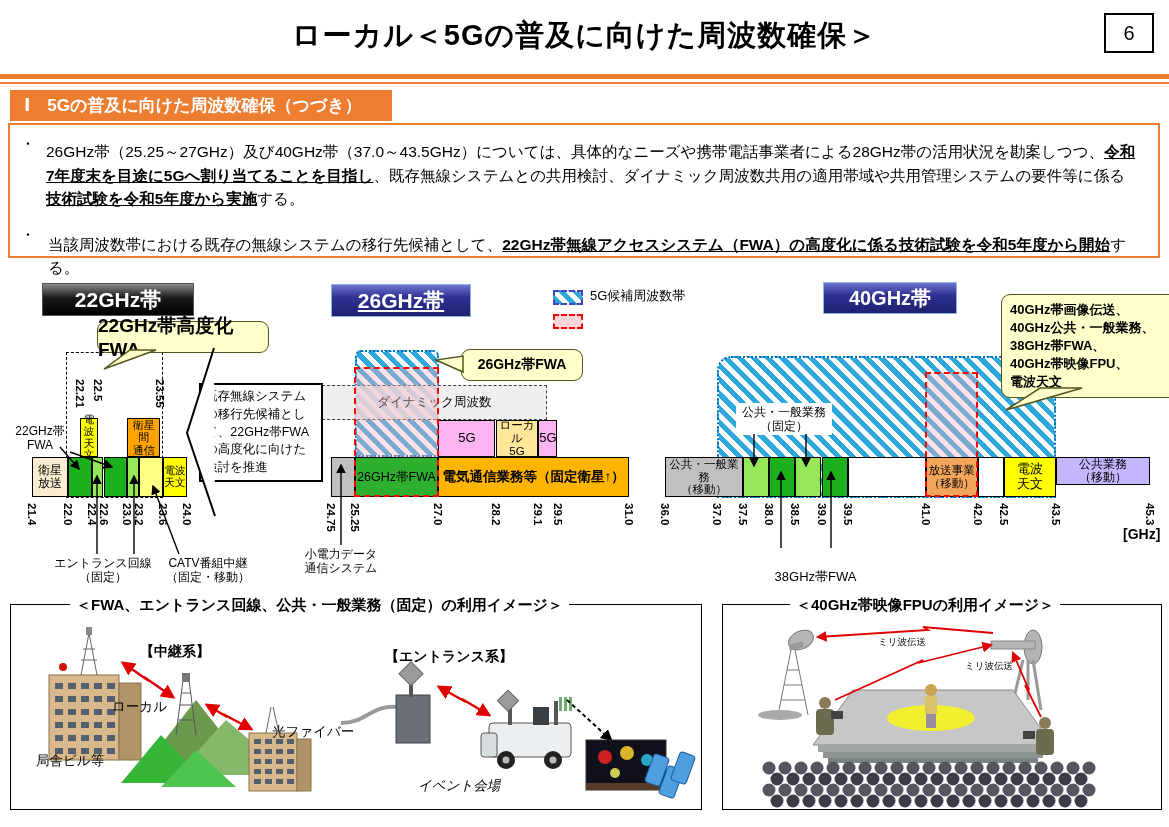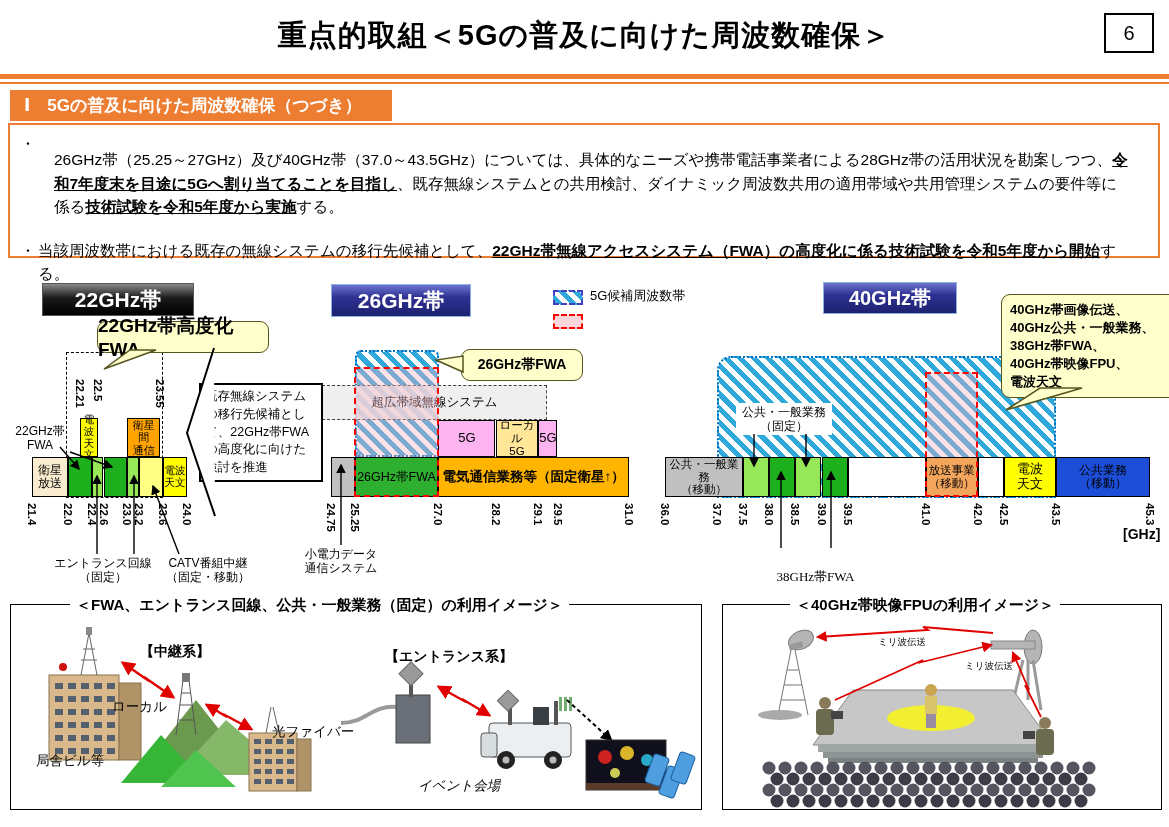--- a/index.html
+++ b/index.html
@@ -41,52 +41,52 @@
   
   .usage-box{border:1.5px solid #000;box-sizing:border-box;background:#fff;}
   .usage-title{font-weight:bold;font-size:15px;background:#fff;padding:0 6px;white-space:nowrap;}
   svg{display:block;}
 </style>
 </head>
 <body>
 
 <div id="canvas">
 
-  <div class="abs page-title">重点的取組＜5Gの普及に向けた周波数確保＞</div>
+  <div class="abs page-title">ローカル＜5Gの普及に向けた周波数確保＞</div>
   <div class="abs page-num">
       <span>6</span>
     </div>
   <div class="abs rule-thick"></div>
   <div class="abs rule-thin"></div>
   <div class="abs banner">Ⅰ　5Gの普及に向けた周波数確保（つづき）</div>
 
   <div class="abs bullet-box">
     <div class="bullet">
         <span class="dot">・</span>
-        <p style="margin:16px"><span>26GHz帯（25.25～27GHz）及び40GHz帯（37.0～43.5GHz）については、具体的なニーズや携帯電話事業者による28GHz帯の活用状況を勘案しつつ、</span><span class="bu">令和7年度末を目途に5Gへ割り当てることを目指し</span><span>、既存無線システムとの共用検討、ダイナミック周波数共用の適用帯域や共用管理システムの要件等に係る</span><span class="bu">技術試験を令和5年度から実施</span><span>する。</span></p>
+        <p style="margin:8px"><span>26GHz帯（25.25～27GHz）及び40GHz帯（37.0～43.5GHz）については、具体的なニーズや携帯電話事業者による28GHz帯の活用状況を勘案しつつ、</span><span class="bu">令和7年度末を目途に5Gへ割り当てることを目指し</span><span>、既存無線システムとの共用検討、ダイナミック周波数共用の適用帯域や共用管理システムの要件等に係る</span><span class="bu">技術試験を令和5年度から実施</span><span>する。</span></p>
       </div>
     <div class="bullet">
         <span class="dot">・</span>
-        <p style="margin:0"><span>当該周波数帯における既存の無線システムの移行先候補として、</span><span class="bu">22GHz帯無線アクセスシステム（FWA）の高度化に係る技術試験を令和5年度から開始</span><span>する。</span></p>
+        <p style="margin:10px"><span>当該周波数帯における既存の無線システムの移行先候補として、</span><span class="bu">22GHz帯無線アクセスシステム（FWA）の高度化に係る技術試験を令和5年度から開始</span><span>する。</span></p>
       </div>
   </div>
 
   <div class="abs badge badge-black" style="left:42px;top:283px;width:150px;height:31px;">22GHz帯</div>
-  <div class="abs badge badge-navy" style="left:331px;top:284px;width:138px;height:31px;">26GHz帯</div>
+  <div class="abs badge badge-navy" style="left:331px;top:284px;width:138px;height:31px;text-decoration:underline;">26GHz帯</div>
   <div class="abs badge badge-navy" style="left:811px;top:282px;width:132px;height:30px;font-size:20px;margin-left:12px;">40GHz帯</div>
 
   <div class="abs hatch" style="left:553px;top:290px;width:30px;height:15px;border:2px dashed #4040c0;box-sizing:border-box;"></div>
   <div class="abs legend-label" style="left:590px;top:288px;">5G候補周波数帯</div>
   <div class="abs" style="left:553px;top:314px;width:30px;height:15px;background:#FBD7DB;border:2px dashed #FF0000;box-sizing:border-box;"></div>
 
   <div class="abs dash22" style="left:66px;top:352px;width:97px;height:146px;"></div>
 
   <div class="abs hatch hatch-box" style="left:355px;top:350px;width:84px;height:107px;border-radius:6px 6px 0 0;"></div>
   <div class="abs uwb" style="left:322px;top:385px;width:225px;height:35px;">
-      <span>超広帯域無線システム</span>
+      <span>ダイナミック周波数</span>
     </div>
   <div class="abs pinkfill" style="left:356px;top:367px;width:82px;height:90px;"></div>
 
   <div class="abs hatch hatch-box" style="left:717px;top:356px;width:339px;height:142px;border-radius:14px 14px 0 0;"></div>
   <div class="abs pinkfill" style="left:927px;top:372px;width:50px;height:85px;"></div>
 
   <div id="bars-layer">
       <div class="seg" style="left: 80.3px; width: 17.3px; top: 418px; height: 39px; background: rgb(255, 255, 0); font-size: 10.5px;">電波
 天文</div>
       <div class="seg" style="left: 127.4px; width: 32.8px; top: 418px; height: 39px; background: rgb(255, 164, 0); font-size: 11px;">衛星間
@@ -130,21 +130,21 @@
       <div class="seg" style="left: 743.2px; width: 26.1px; top: 457px; height: 40px; background: rgb(151, 232, 88); font-size: 12px;"></div>
       <div class="seg" style="left: 769.3px; width: 26.1px; top: 457px; height: 40px; background: rgb(28, 176, 28); font-size: 12px;"></div>
       <div class="seg" style="left: 795.4px; width: 26.1px; top: 457px; height: 40px; background: rgb(151, 232, 88); font-size: 12px;"></div>
       <div class="seg" style="left: 821.5px; width: 26.1px; top: 457px; height: 40px; background: rgb(28, 176, 28); font-size: 12px;"></div>
       <div class="seg" style="left: 847.5px; width: 78.2px; top: 457px; height: 40px; background: rgb(255, 255, 255); font-size: 12px;"></div>
       <div class="seg" style="left: 925.8px; width: 52.1px; top: 457px; height: 40px; background: rgb(244, 165, 92); font-size: 11.5px;">放送事業
 （移動）</div>
       <div class="seg" style="left: 977.9px; width: 26.1px; top: 457px; height: 40px; background: rgb(255, 255, 255); font-size: 12px;"></div>
       <div class="seg" style="left: 1004px; width: 52.2px; top: 457px; height: 40px; background: rgb(255, 255, 0); font-size: 13px;">電波
 天文</div>
-      <div class="seg" style="left: 1056.1px; width: 93.9px; top: 457px; height: 40px; background: #1d4ed8; font-size: 12px;">公共業務
+      <div class="seg" style="left: 1056.1px; width: 93.9px; top: 457px; height: 28px; background: #c4b5fd; font-size: 12px;">公共業務
 （移動）</div>
       <span class="tick" style="left: 671px; top: 503px;">36.0</span>
       <span class="tick" style="left: 723.1px; top: 503px;">37.0</span>
       <span class="tick" style="left: 749.2px; top: 503px;">37.5</span>
       <span class="tick" style="left: 775.3px; top: 503px;">38.0</span>
       <span class="tick" style="left: 801.4px; top: 503px;">38.5</span>
       <span class="tick" style="left: 827.5px; top: 503px;">39.0</span>
       <span class="tick" style="left: 853.5px; top: 503px;">39.5</span>
       <span class="tick" style="left: 931.8px; top: 503px;">41.0</span>
       <span class="tick" style="left: 983.9px; top: 503px;">42.0</span>
@@ -169,21 +169,21 @@
   <div class="abs lbl ctr pre" style="left:4px;top:424px;width:72px;">22GHz帯
 FWA</div>
   <div class="abs lbl ctr pre" style="left:48px;top:556px;width:110px;">エントランス回線
 （固定）</div>
   <div class="abs lbl ctr pre" style="left:152px;top:556px;width:112px;">CATV番組中継
 （固定・移動）</div>
   <div class="abs lbl ctr pre" style="left:297px;top:547px;width:88px;">小電力データ
 通信システム</div>
   <div class="abs lbl ctr pre" style="left:736px;top:403px;width:96px;background:#fff;padding:2px 0;">公共・一般業務
 （固定）</div>
-  <div class="abs ctr" style="left:763px;top:568px;width:105px;font-size:13px;font-family:Liberation Serif, serif;">38GHz帯FWA</div>
+  <div class="abs ctr" style="left:763px;top:568px;width:105px;font-size:13px;">38GHz帯FWA</div>
   <div class="abs ghz" style="left:1103px;top:526px;">[GHz]</div>
 
   <svg class="abs" style="left:0;top:0;pointer-events:none;" width="1169" height="827">
     <defs>
       <marker id="ah" viewBox="0 0 10 10" refX="8.5" refY="5" markerWidth="7" markerHeight="7" orient="auto-start-reverse">
           <path d="M0,0L10,5L0,10z" fill="#000"></path>
         </marker>
     </defs>
 
     <polygon points="130,350 156,350 104,369" fill="#FFFFCC" stroke="#55551f" stroke-width="1.5"></polygon>

